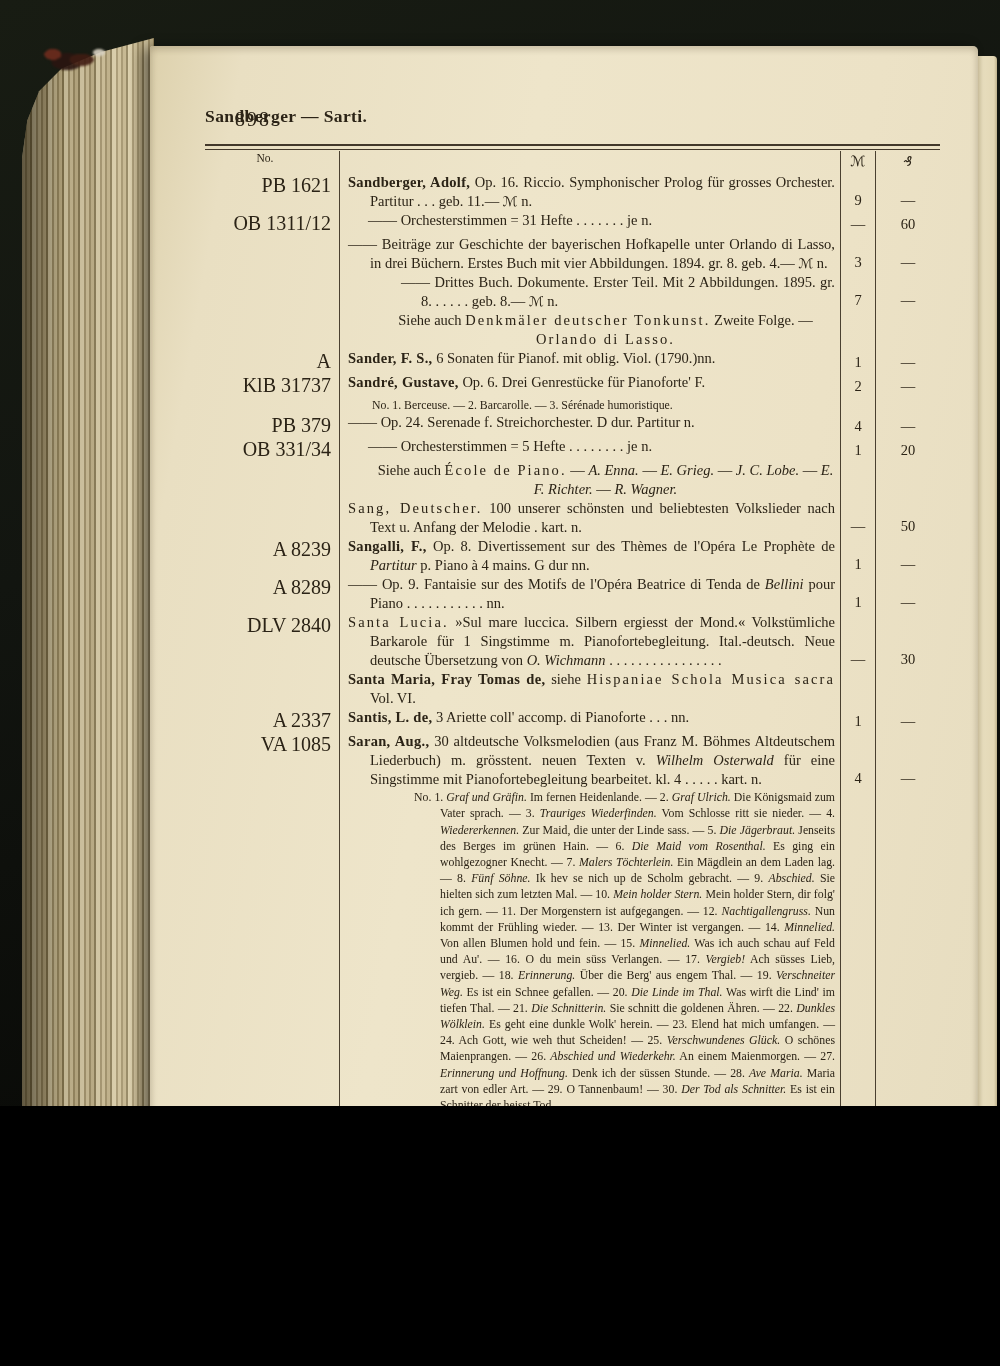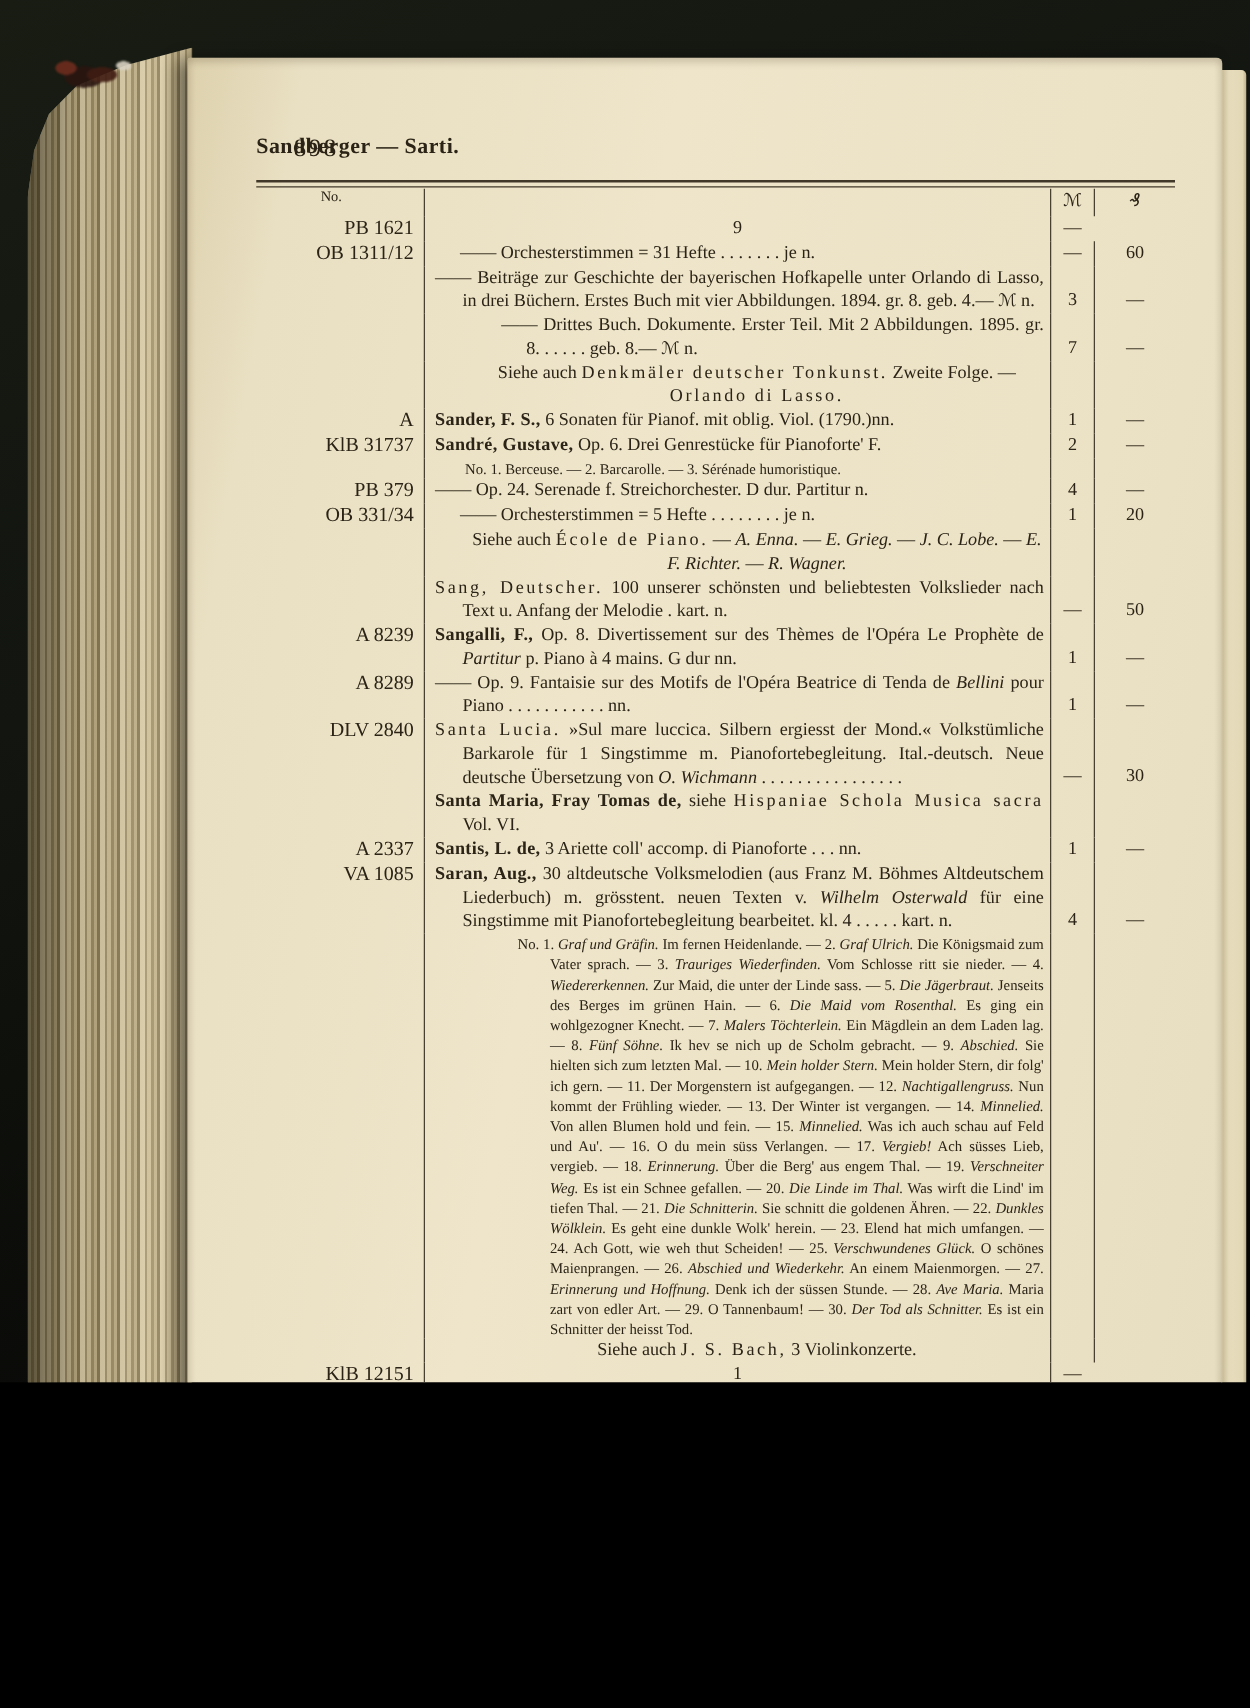--- a/index.html
+++ b/index.html
@@ -35,21 +35,21 @@
     border-radius:3px 5px 8px 42px/3px 5px 8px 20px;
     box-shadow:-8px 2px 14px rgba(0,0,0,.45), inset 0 4px 6px rgba(60,45,20,.18), inset 0 -5px 8px rgba(60,45,20,.14);}
   .page-inner{position:relative;padding:60px 0 0 0;height:100%;box-sizing:border-box;}
   .content{position:relative;margin-left:55px;width:735px;}
   .page-head{position:relative;height:38px;}
   .page-number{position:absolute;left:30px;top:2px;font-size:20px;letter-spacing:2px;}
   .running-head{display:block;text-align:left;font-weight:bold;font-size:17.5px;letter-spacing:.4px;}
   .double-rule{height:0;border-top:2.2px solid #42382a;border-bottom:1.2px solid #42382a;padding-top:2.6px;margin-bottom:1px;}
   
   .trow{display:grid;grid-template-columns:134px 501px 35px 65px;}
-  .cell-no{text-align:right;padding:1px 8px 0 0;font-size:16px;white-space:nowrap;}
+  .cell-no{text-align:right;padding:1px 8px 0 0;font-size:20px;white-space:nowrap;}
   .cell-body{border-left:1.4px solid #4a4030;padding:0 5px 0 8px;}
   .cell-mark,.cell-pf{border-left:1.4px solid #4a4030;display:flex;align-items:flex-end;justify-content:center;font-size:14.5px;line-height:19px;padding-bottom:1px;}
   .trow.header{height:22px;}
   .trow.header .cell-no{text-align:center;font-size:11.5px;padding:1px 14px 0 0;}
   .trow.header .cell-mark,.trow.header .cell-pf{align-items:flex-start;font-size:14px;padding-top:1px;
     font-family:"DejaVu Sans","Liberation Serif",sans-serif;font-style:italic;}
   .cell-body p{margin:0;font-size:14.5px;line-height:19px;text-align:justify;}
   .p-main{padding-left:22px;text-indent:-22px;}
   .p-dash2{padding-left:20px;}
   .p-dash3{padding-left:73px;text-indent:-20px;}
@@ -84,20 +84,23 @@
 
         <div id="catalog-table">
             <div class="trow header">
               <div class="cell-no">No.</div>
               <div class="cell-body"></div>
               <div class="cell-mark">ℳ</div>
               <div class="cell-pf">₰</div>
             </div>
             <div class="trow">
               <div class="cell-no">PB 1621</div>
+              <div class="cell-body">
+                <p class="p-main"><span class="b ">Sandberger, Adolf,</span><span class=""> Op. 16.  Riccio.  Symphonischer Prolog für grosses Orchester.  Partitur . . . geb. 11.— </span><span class="mk ">ℳ</span><span class=""> n.</span></p>
+              </div>
               <div class="cell-mark">9</div>
               <div class="cell-pf">—</div>
             </div>
             <div class="trow">
               <div class="cell-no">OB 1311/12</div>
               <div class="cell-body">
                 <p class="p-dash2"><span class="">—— Orchesterstimmen = 31 Hefte . . . . . . . je n.</span></p>
               </div>
               <div class="cell-mark">—</div>
               <div class="cell-pf">60</div>

